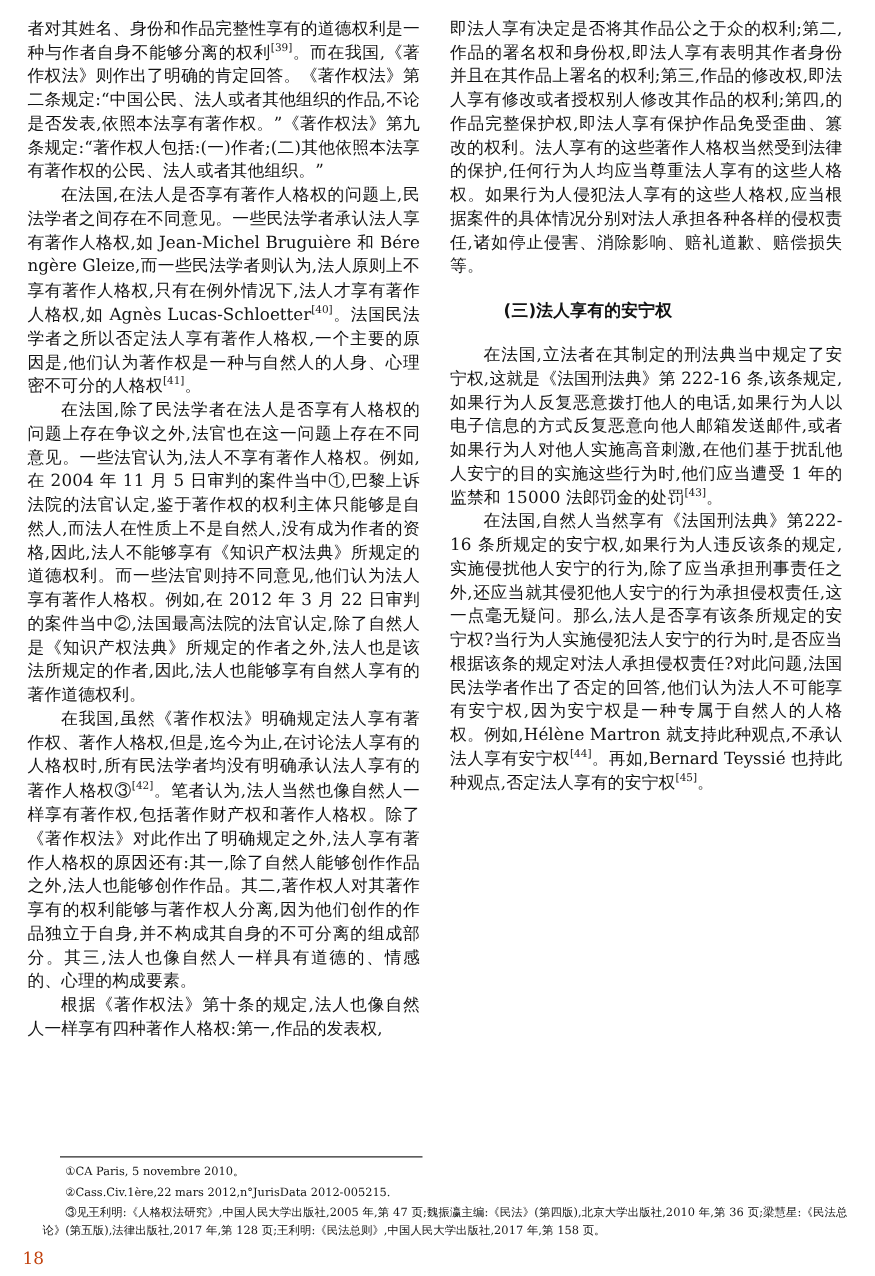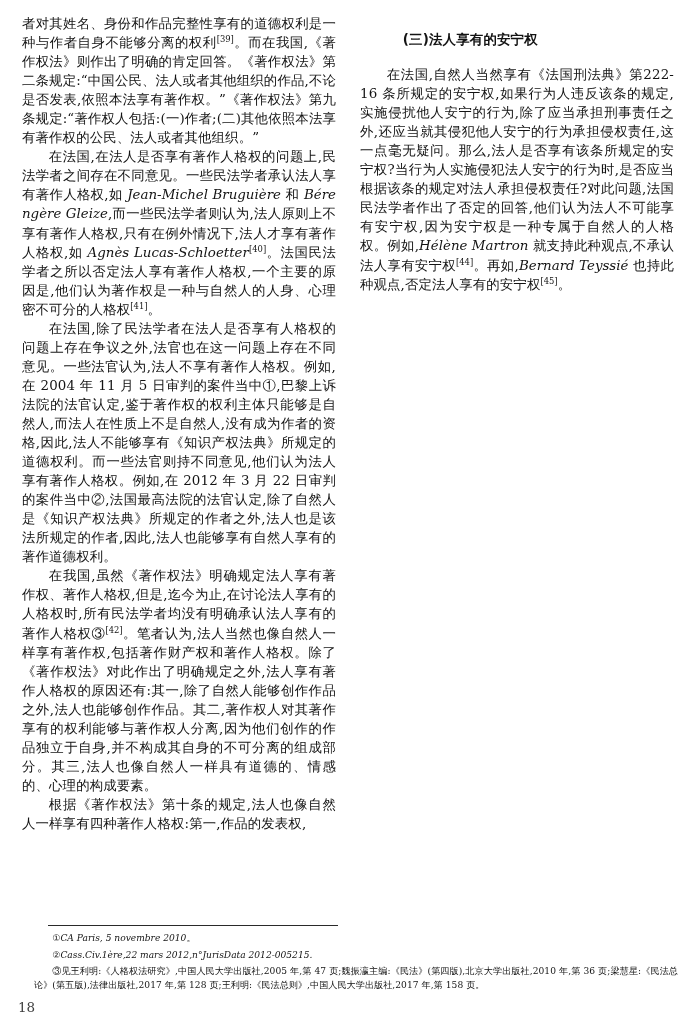--- a/index.html
+++ b/index.html
@@ -59,21 +59,20 @@
   }
   sup.ref {
     font-size: 8.4px;
     vertical-align: super;
     line-height: 0;
     letter-spacing: 0;
   }
   .latin {
     font-family: "DejaVu Serif", "Liberation Serif", serif;
     letter-spacing: 0;
-    font-style: italic;
   }
   .footnotes {
     position: absolute;
     left: 22px;
     right: 22px;
     bottom: 26px;
   }
   .fn-rule {
     width: 290px;
     height: 1px;
@@ -91,40 +90,42 @@
     font-family: "DejaVu Serif", "Liberation Serif", serif;
     letter-spacing: 0.05px;
   }
   .page-number {
     position: absolute;
     left: 18px;
     bottom: 6px;
     font-size: 13.5px;
     line-height: 15px;
     font-family: "DejaVu Serif", "Liberation Serif", serif;
-    color: #404040;
+    color: #c2410c;
   }
 </style>
 </head>
 <body>
 
 <div class="page">
 
   <div class="columns">
 
     <div class="col">
       <p class="para noindent">者对其姓名、身份和作品完整性享有的道德权利是一种与作者自身不能够分离的权利<sup class="ref">[39]</sup>。而在我国,《著作权法》则作出了明确的肯定回答。《著作权法》第二条规定:“中国公民、法人或者其他组织的作品,不论是否发表,依照本法享有著作权。”《著作权法》第九条规定:“著作权人包括:(一)作者;(二)其他依照本法享有著作权的公民、法人或者其他组织。”</p>
       <p class="para">在法国,在法人是否享有著作人格权的问题上,民法学者之间存在不同意见。一些民法学者承认法人享有著作人格权,如 <span class="latin">Jean-Michel Bruguière</span> 和 <span class="latin">Bérengère Gleize</span>,而一些民法学者则认为,法人原则上不享有著作人格权,只有在例外情况下,法人才享有著作人格权,如 <span class="latin">Agnès Lucas-Schloetter</span><sup class="ref">[40]</sup>。法国民法学者之所以否定法人享有著作人格权,一个主要的原因是,他们认为著作权是一种与自然人的人身、心理密不可分的人格权<sup class="ref">[41]</sup>。</p>
       <p class="para">在法国,除了民法学者在法人是否享有人格权的问题上存在争议之外,法官也在这一问题上存在不同意见。一些法官认为,法人不享有著作人格权。例如,在 2004 年 11 月 5 日审判的案件当中①,巴黎上诉法院的法官认定,鉴于著作权的权利主体只能够是自然人,而法人在性质上不是自然人,没有成为作者的资格,因此,法人不能够享有《知识产权法典》所规定的道德权利。而一些法官则持不同意见,他们认为法人享有著作人格权。例如,在 2012 年 3 月 22 日审判的案件当中②,法国最高法院的法官认定,除了自然人是《知识产权法典》所规定的作者之外,法人也是该法所规定的作者,因此,法人也能够享有自然人享有的著作道德权利。</p>
       <p class="para">在我国,虽然《著作权法》明确规定法人享有著作权、著作人格权,但是,迄今为止,在讨论法人享有的人格权时,所有民法学者均没有明确承认法人享有的著作人格权③<sup class="ref">[42]</sup>。笔者认为,法人当然也像自然人一样享有著作权,包括著作财产权和著作人格权。除了《著作权法》对此作出了明确规定之外,法人享有著作人格权的原因还有:其一,除了自然人能够创作作品之外,法人也能够创作作品。其二,著作权人对其著作享有的权利能够与著作权人分离,因为他们创作的作品独立于自身,并不构成其自身的不可分离的组成部分。其三,法人也像自然人一样具有道德的、情感的、心理的构成要素。</p>
       <p class="para">根据《著作权法》第十条的规定,法人也像自然人一样享有四种著作人格权:第一,作品的发表权,</p>
     </div>
 
     <div class="col">
+      <p class="para noindent">即法人享有决定是否将其作品公之于众的权利;第二,作品的署名权和身份权,即法人享有表明其作者身份并且在其作品上署名的权利;第三,作品的修改权,即法人享有修改或者授权别人修改其作品的权利;第四,的作品完整保护权,即法人享有保护作品免受歪曲、篡改的权利。法人享有的这些著作人格权当然受到法律的保护,任何行为人均应当尊重法人享有的这些人格权。如果行为人侵犯法人享有的这些人格权,应当根据案件的具体情况分别对法人承担各种各样的侵权责任,诸如停止侵害、消除影响、赔礼道歉、赔偿损失等。</p>
       <h3 class="heading">(三)法人享有的安宁权</h3>
+      <p class="para">在法国,立法者在其制定的刑法典当中规定了安宁权,这就是《法国刑法典》第 222-16 条,该条规定,如果行为人反复恶意拨打他人的电话,如果行为人以电子信息的方式反复恶意向他人邮箱发送邮件,或者如果行为人对他人实施高音刺激,在他们基于扰乱他人安宁的目的实施这些行为时,他们应当遭受 1 年的监禁和 15000 法郎罚金的处罚<sup class="ref">[43]</sup>。</p>
       <p class="para">在法国,自然人当然享有《法国刑法典》第222-16 条所规定的安宁权,如果行为人违反该条的规定,实施侵扰他人安宁的行为,除了应当承担刑事责任之外,还应当就其侵犯他人安宁的行为承担侵权责任,这一点毫无疑问。那么,法人是否享有该条所规定的安宁权?当行为人实施侵犯法人安宁的行为时,是否应当根据该条的规定对法人承担侵权责任?对此问题,法国民法学者作出了否定的回答,他们认为法人不可能享有安宁权,因为安宁权是一种专属于自然人的人格权。例如,<span class="latin">Hélène Martron</span> 就支持此种观点,不承认法人享有安宁权<sup class="ref">[44]</sup>。再如,<span class="latin">Bernard Teyssié</span> 也持此种观点,否定法人享有的安宁权<sup class="ref">[45]</sup>。</p>
     </div>
 
   </div>
 
   <div class="footnotes">
     <div class="fn-rule"></div>
     <p class="footnote">①<span class="latin">CA Paris, 5 novembre 2010</span>。</p>
     <p class="footnote">②<span class="latin">Cass.Civ.1ère,22 mars 2012,n°JurisData 2012-005215.</span></p>
     <p class="footnote">③见王利明:《人格权法研究》,中国人民大学出版社,2005 年,第 47 页;魏振瀛主编:《民法》(第四版),北京大学出版社,2010 年,第 36 页;梁慧星:《民法总论》(第五版),法律出版社,2017 年,第 128 页;王利明:《民法总则》,中国人民大学出版社,2017 年,第 158 页。</p>

